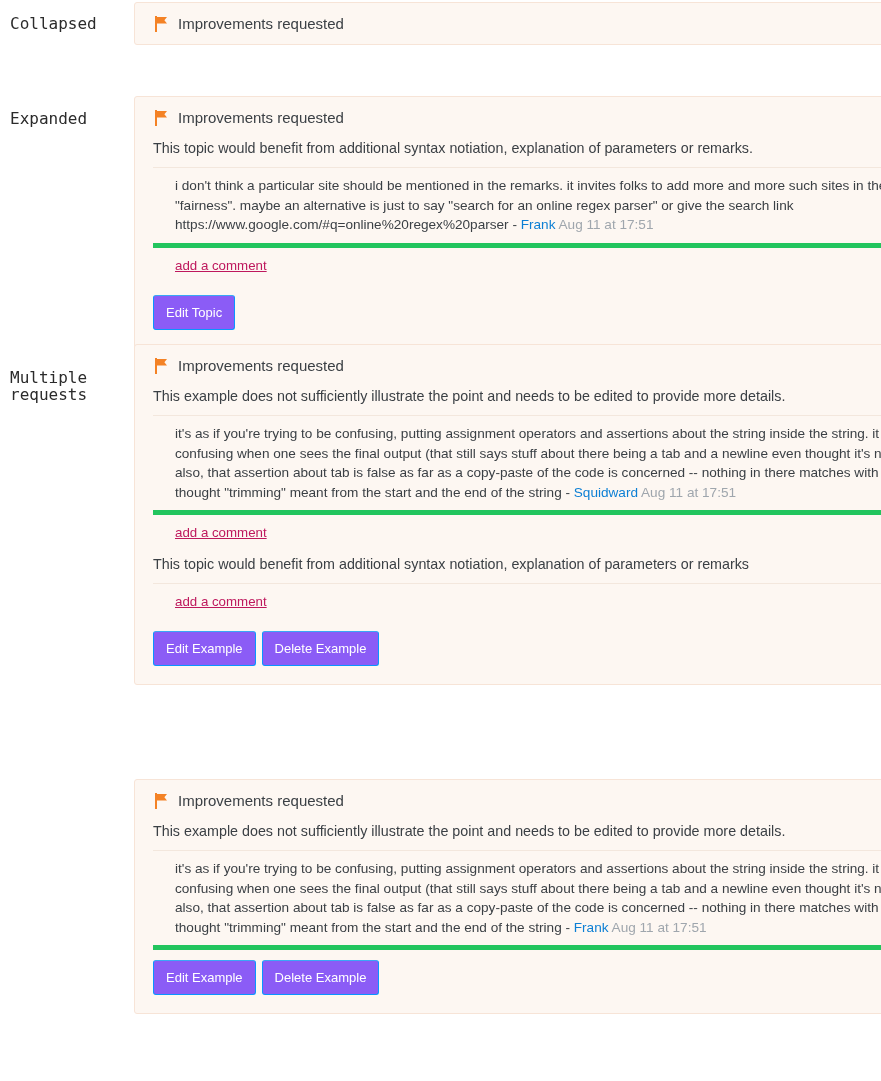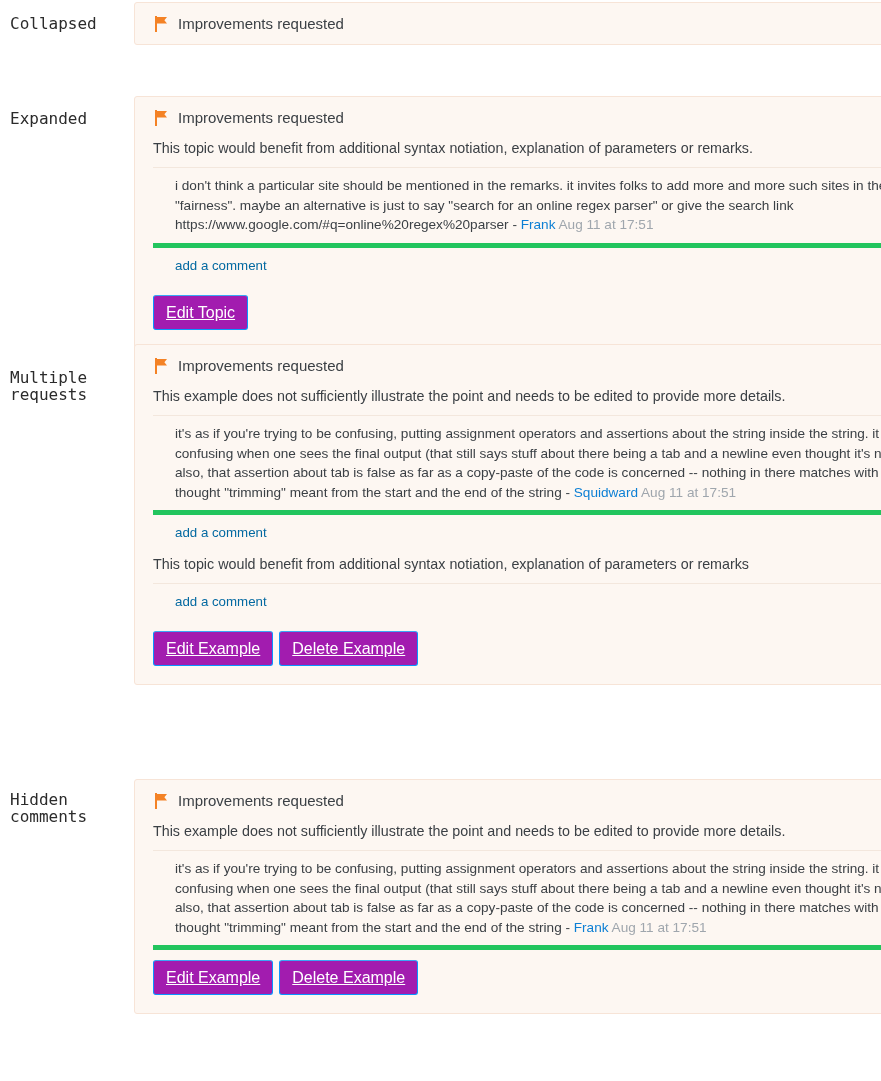--- a/index.html
+++ b/index.html
@@ -123,41 +123,41 @@
     padding: 9px 0 11px 22px;
     font-size: 13.3px;
     line-height: 17px;
     color: #0c7fd4;
   }
   .comment-actions .sep {
     color: #9fa6ad;
     margin: 0 8px;
   }
   .action-link {
-    color: #0369a1;
+    color: #be185d;
     cursor: pointer;
+    text-decoration: underline;
   }
 
   .button-row {
     padding: 8px 0 18px 18px;
     display: flex;
     gap: 6px;
   }
   .btn {
-    background: #a21caf;
+    background: #8b5cf6;
     border: 1px solid #0a95ff;
     border-top-color: #3aa7f5;
     color: #ffffff;
     font-family: "Liberation Sans", sans-serif;
-    font-size: 16px;
+    font-size: 13px;
     line-height: 15px;
     padding: 9px 12px;
     border-radius: 3px;
     cursor: pointer;
-    text-decoration: underline;
   }
 </style>
 </head>
 <body>
 
 <div class="page">
 
   <div class="row-label" style="top:15px;">Collapsed</div>
 
   <div class="panel" style="top:2px;">
@@ -248,22 +248,20 @@
       </div>
 
     </div>
 
     <div class="button-row">
       <button class="btn">Edit Example</button>
       <button class="btn">Delete Example</button>
     </div>
   </div>
 
-  <div class="row-label" style="top:791px;">Hidden
-comments</div>
 
   <div class="panel" style="top:779px;">
     <div class="panel-header">
       <svg class="flag-icon" viewBox="0 0 15 16">
         <path d="M2 0h2v16H2z" fill="#f48225"></path>
         <path d="M4 1h10l-2.6 3.3L14 7.6H4z" fill="#f48225"></path>
       </svg>
       <div class="panel-title">Improvements requested</div>
       <svg class="chevron" viewBox="0 0 19 11">
         <path d="M1.5 1.5L9.5 9.2 17.5 1.5" fill="none" stroke="#b9b2ad" stroke-width="1.6"></path>

